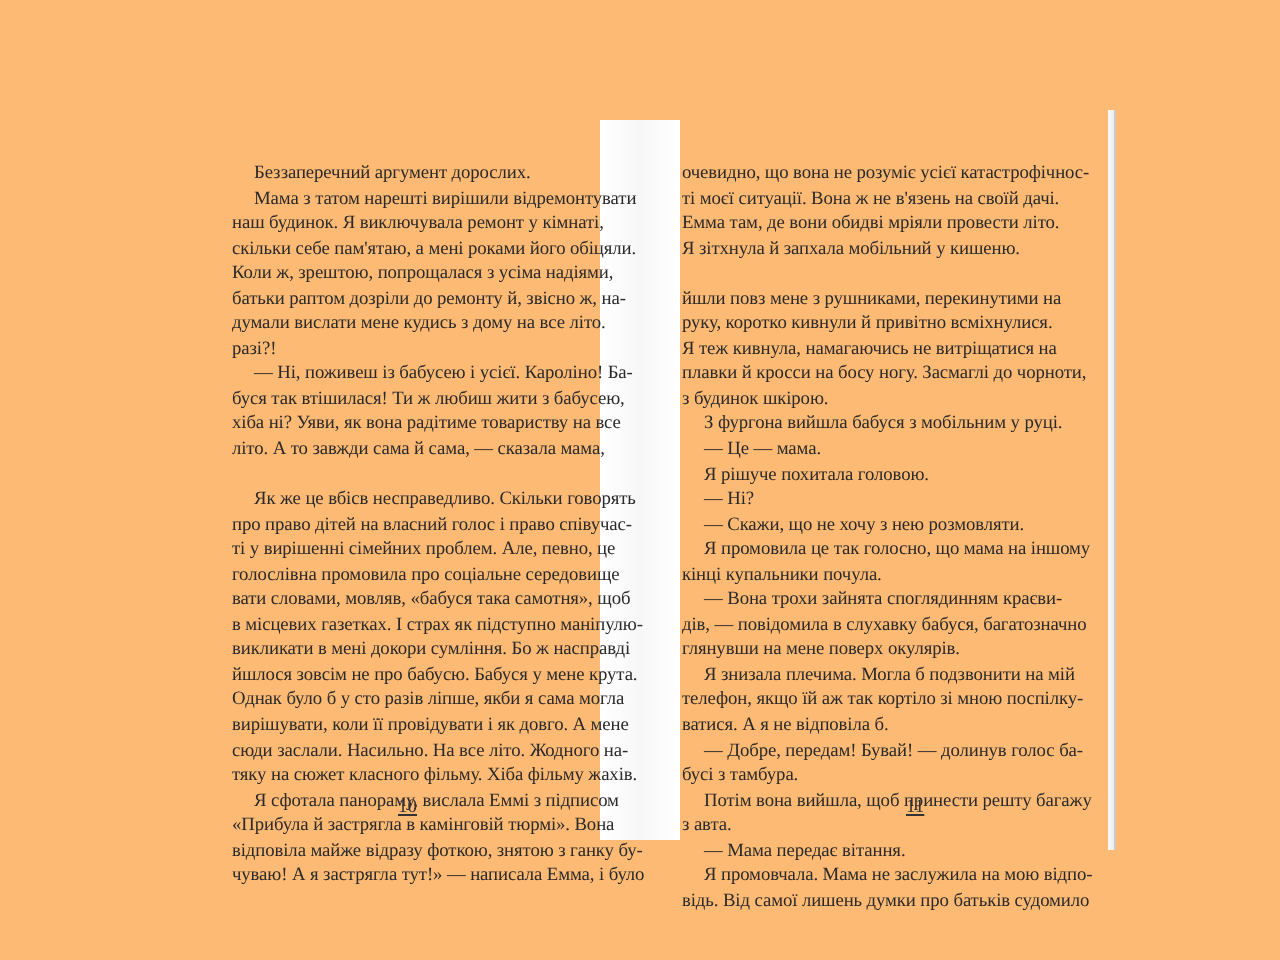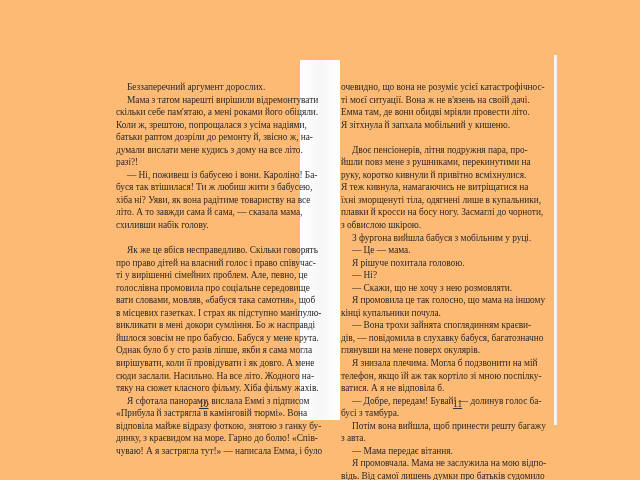--- a/index.html
+++ b/index.html
@@ -54,62 +54,59 @@
 <body>
 
 <div class="spread">
   <div class="gutter"></div>
   <div class="page-edge-shadow"></div>
   <div class="page-edge"></div>
 
   <div class="page left" id="left-page">
       <span class="line indent last">Беззаперечний аргумент дорослих.</span>
       <span class="line indent">Мама з татом нарешті вирішили відремонтувати</span>
+      <span class="line">наш будинок. Я виключувала ремонт у кімнаті,</span>
       <span class="line">скільки себе пам'ятаю, а мені роками його обіцяли.</span>
       <span class="line">Коли ж, зрештою, попрощалася з усіма надіями,</span>
       <span class="line">батьки раптом дозріли до ремонту й, звісно ж, на-</span>
       <span class="line last">думали вислати мене кудись з дому на все літо.</span>
       <span class="line last">разі?!</span>
-      <span class="line indent">— Ні, поживеш із бабусею і вони. Кароліно! Ба-</span>
+      <span class="line indent">— Ні, поживеш із бабусею і усієї. Кароліно! Ба-</span>
       <span class="line">буся так втішилася! Ти ж любиш жити з бабусею,</span>
       <span class="line">хіба ні? Уяви, як вона радітиме товариству на все</span>
       <span class="line">літо. А то завжди сама й сама, — сказала мама,</span>
-      <span class="line last">схиливши набік голову.</span>
       <span class="line gap"></span>
       <span class="line indent">Як же це вбісв несправедливо. Скільки говорять</span>
       <span class="line">про право дітей на власний голос і право співучас-</span>
       <span class="line">ті у вирішенні сімейних проблем. Але, певно, це</span>
       <span class="line">голослівна промовила про соціальне середовище</span>
       <span class="line">вати словами, мовляв, «бабуся така самотня», щоб</span>
       <span class="line">в місцевих газетках. І страх як підступно маніпулю-</span>
       <span class="line">викликати в мені докори сумління. Бо ж насправді</span>
       <span class="line">йшлося зовсім не про бабусю. Бабуся у мене крута.</span>
       <span class="line">Однак було б у сто разів ліпше, якби я сама могла</span>
       <span class="line">вирішувати, коли її провідувати і як довго. А мене</span>
       <span class="line">сюди заслали. Насильно. На все літо. Жодного на-</span>
       <span class="line last">тяку на сюжет класного фільму. Хіба фільму жахів.</span>
       <span class="line indent">Я сфотала панораму, вислала Еммі з підписом</span>
       <span class="line">«Прибула й застрягла в камінговій тюрмі». Вона</span>
       <span class="line">відповіла майже відразу фоткою, знятою з ганку бу-</span>
-      <span class="line">динку, з краєвидом на море. Гарно до болю! «Спів-</span>
       <span class="line">чуваю! А я застрягла тут!» — написала Емма, і було</span>
     </div>
   <div class="page right" id="right-page">
       <span class="line">очевидно, що вона не розуміє усієї катастрофічнос-</span>
       <span class="line">ті моєї ситуації. Вона ж не в'язень на своїй дачі.</span>
       <span class="line">Емма там, де вони обидві мріяли провести літо.</span>
       <span class="line last">Я зітхнула й запхала мобільний у кишеню.</span>
       <span class="line gap"></span>
-      <span class="line indent">Двоє пенсіонерів, літня подружня пара, про-</span>
       <span class="line">йшли повз мене з рушниками, перекинутими на</span>
       <span class="line">руку, коротко кивнули й привітно всміхнулися.</span>
       <span class="line">Я теж кивнула, намагаючись не витріщатися на</span>
-      <span class="line">їхні зморщенуті тіла, одягнені лише в купальники,</span>
       <span class="line">плавки й кросси на босу ногу. Засмаглі до чорноти,</span>
-      <span class="line last">з обвислою шкірою.</span>
+      <span class="line last">з будинок шкірою.</span>
       <span class="line indent last">З фургона вийшла бабуся з мобільним у руці.</span>
       <span class="line indent last">— Це — мама.</span>
       <span class="line indent last">Я рішуче похитала головою.</span>
       <span class="line indent last">— Ні?</span>
       <span class="line indent last">— Скажи, що не хочу з нею розмовляти.</span>
       <span class="line indent">Я промовила це так голосно, що мама на іншому</span>
       <span class="line last">кінці купальники почула.</span>
       <span class="line indent">— Вона трохи зайнята споглядинням краєви-</span>
       <span class="line">дів, — повідомила в слухавку бабуся, багатозначно</span>
       <span class="line last">глянувши на мене поверх окулярів.</span>

